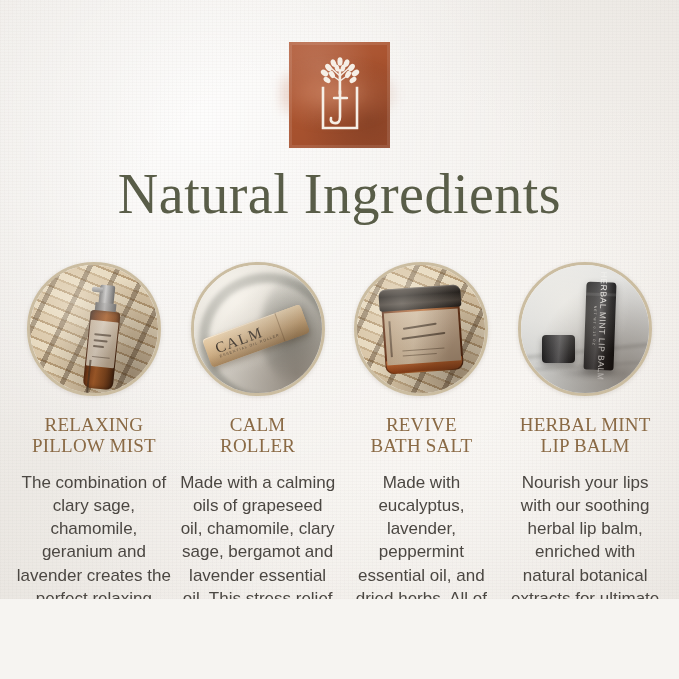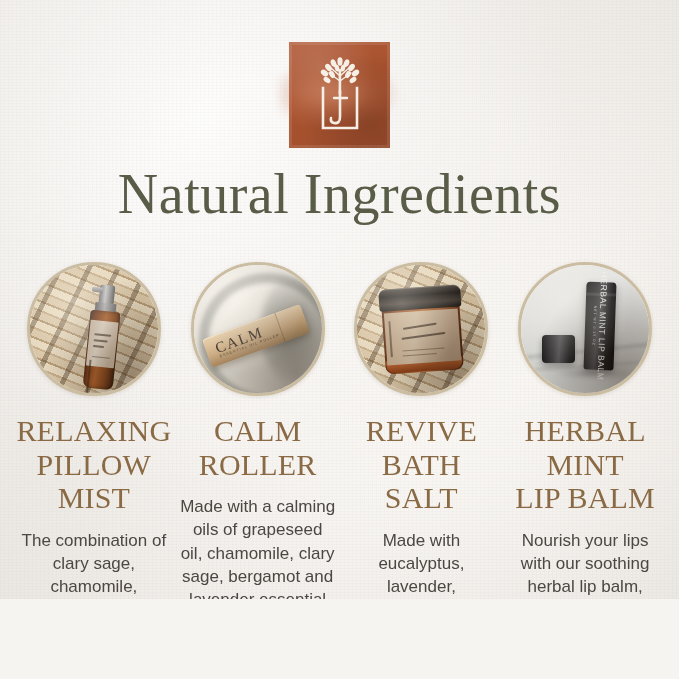--- a/index.html
+++ b/index.html
@@ -126,21 +126,21 @@
   }
   .circle .scene {
     position: absolute;
     inset: 0;
   }
 
   .prod-title {
     margin-top: 18px;
     text-align: center;
     font-family: "Liberation Serif", serif;
-    font-size: 30px;
+    font-size: 19px;
     line-height: 1.12;
     letter-spacing: 0.2px;
     color: #8a6a45;
     white-space: pre-line;
   }
   .prod-desc {
     margin-top: 14px;
     text-align: center;
     font-family: "Liberation Sans", sans-serif;
     font-size: 17px;

